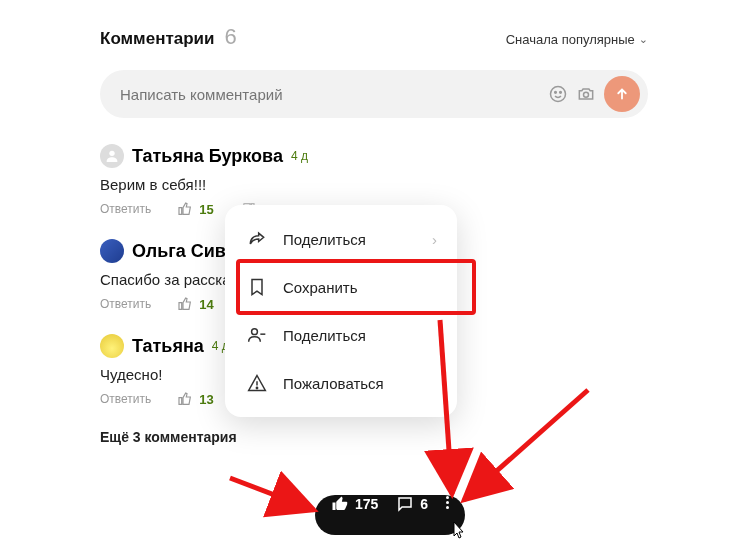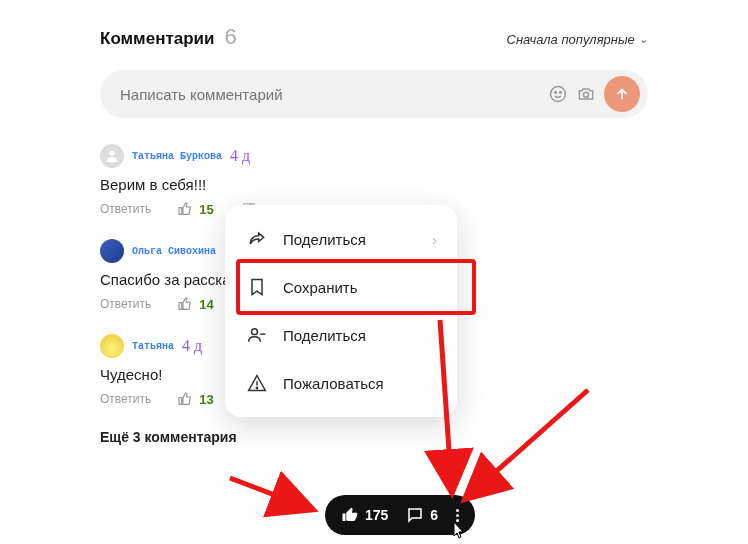--- a/index.html
+++ b/index.html
@@ -2,54 +2,54 @@
 <html><head>
 <meta charset="utf-8">
 <style>
   * { box-sizing: border-box; margin: 0; padding: 0; }
   body { font-family: -apple-system, BlinkMacSystemFont, "Segoe UI", Arial, sans-serif; background: #fff; width: 748px; height: 544px; position: relative; overflow: hidden; }
   .container { padding: 24px 100px 0 100px; }
   .header { display: flex; justify-content: space-between; align-items: baseline; margin-bottom: 20px; }
   .title-wrap { display: flex; align-items: baseline; gap: 10px; }
   .title { font-size: 17px; font-weight: 600; color: #111; }
   .title-count { font-size: 22px; color: #aaa; }
-  .sort { font-size: 13px; color: #333; display: inline-flex; align-items: center; gap: 4px; cursor: pointer; font-style: italic; }
+  .sort { font-size: 13px; color: #333; display: inline-flex; align-items: center; gap: 4px; cursor: pointer; }
   .sort .chev { font-size: 11px; color: #666; }
   .compose { background: #f2f2f2; border-radius: 24px; height: 48px; display: flex; align-items: center; padding: 0 8px 0 20px; margin-bottom: 26px; }
   .compose-input { flex: 1; font-size: 15px; color: #000000; border: none; background: transparent; outline: none; }
   .compose-icon { width: 28px; height: 28px; display: inline-flex; align-items: center; justify-content: center; color: #9a9a9a; cursor: pointer; }
   .compose-icon svg { width: 20px; height: 20px; }
   .send-btn { width: 36px; height: 36px; border-radius: 50%; background: #ed987a; display: inline-flex; align-items: center; justify-content: center; margin-left: 4px; cursor: pointer; }
   .send-btn svg { width: 18px; height: 18px; stroke: #fff; }
   .comment { margin-bottom: 22px; }
   .comment-head { display: flex; align-items: center; gap: 8px; margin-bottom: 8px; }
   .avatar { width: 24px; height: 24px; border-radius: 50%; display: inline-flex; align-items: center; justify-content: center; background: #ddd; color: #fff; overflow: hidden; }
   .avatar svg { width: 16px; height: 16px; }
   .avatar.blue { background: linear-gradient(135deg,#3a5fbf,#1e3c8f); }
   .avatar.yellow { background: radial-gradient(circle at 50% 60%, #fff27a, #e6c837); }
-  .author { font-size: 10px; font-weight: 600; color: #3b82f6; font-family: Liberation Mono, monospace; }
-  .ago { font-size: 16px; color: #8b5cf6; font-family: Liberation Serif, serif; }
+  .author { font-size: 18px; font-weight: 600; color: #000000; }
+  .ago { font-size: 12px; color: #4d7c0f; }
   .comment-body { font-size: 15px; color: #222; margin-bottom: 8px; }
   .comment-actions { display: flex; align-items: center; gap: 26px; }
   .act-reply { font-size: 12px; color: #999; cursor: pointer; }
   .act-like { display: inline-flex; align-items: center; gap: 6px; color: #999; cursor: pointer; }
   .act-like svg, .act-dislike svg { width: 16px; height: 16px; }
   .act-like .cnt { font-size: 13px; font-weight: 600; color: #4d7c0f; }
   .act-dislike { display: inline-flex; align-items: center; color: #bbb; cursor: pointer; }
   .more-link { font-size: 14px; font-weight: 600; color: #222; }
 
   .popover { position: absolute; left: 225px; top: 205px; width: 232px; background: #fff; border-radius: 16px; box-shadow: 0 8px 32px rgba(0,0,0,0.15); padding: 10px 0; z-index: 10; }
   .pop-item { display: flex; align-items: center; gap: 16px; padding: 14px 22px; font-size: 15px; color: #222; cursor: pointer; position: relative; }
   .pop-item .icon { width: 20px; height: 20px; display: inline-flex; align-items: center; justify-content: center; color: #333; }
   .pop-item .icon svg { width: 20px; height: 20px; }
   .pop-item .chev-right { position: absolute; right: 20px; color: #bbb; }
 
   .highlight-box { position: absolute; left: 236px; top: 259px; width: 240px; height: 56px; border: 4px solid #eb1616; border-radius: 4px; z-index: 20; pointer-events: none; }
 
-  .pill { position: absolute; left: 325px; top: 495px; height: 40px; background: #111; border-radius: 20px; display: flex; align-items: center; padding: 0 16px; gap: 18px; z-index: 8; }
+  .pill { position: absolute; left: 315px; top: 495px; height: 40px; background: #111; border-radius: 20px; display: flex; align-items: flex-start; padding: 0 16px; gap: 18px; z-index: 8; }
   .pill-item { display: inline-flex; align-items: center; gap: 6px; color: #fff; font-size: 14px; font-weight: 600; cursor: pointer; }
   .pill-item svg { width: 18px; height: 18px; }
   .pill-more { display: inline-flex; align-items: center; color: #fff; cursor: pointer; }
   .pill-more-dot { width: 3px; height: 3px; background: #fff; border-radius: 50%; margin: 1px 0; }
   .pill-more { flex-direction: column; }
 
   .cursor { position: absolute; left: 449px; top: 520px; z-index: 30; pointer-events: none; }
 
   .arrow-svg { position: absolute; z-index: 25; pointer-events: none; }
 </style>

